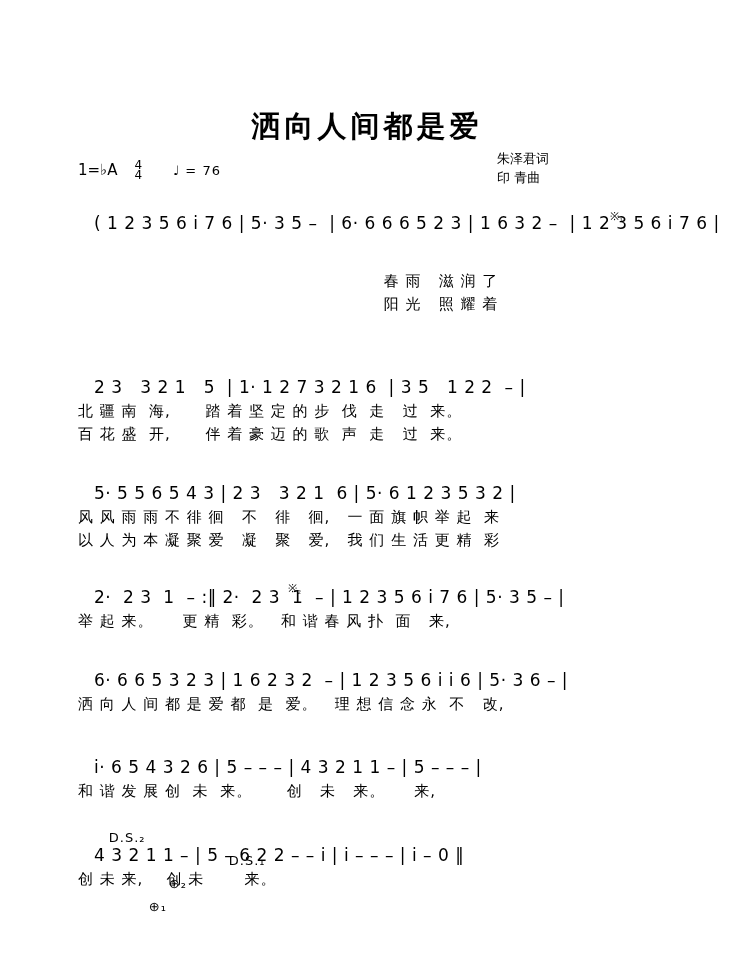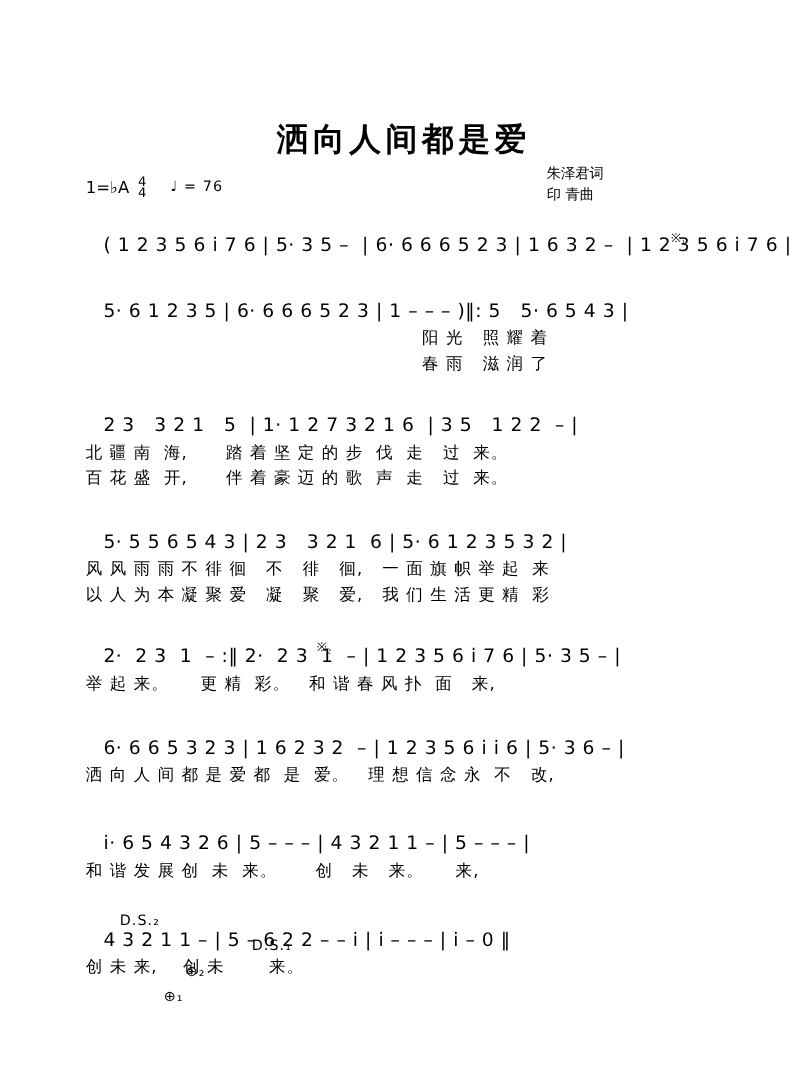--- a/index.html
+++ b/index.html
@@ -45,21 +45,21 @@
   }
   
   .keyblock {
     position: absolute;
     left: 78px;
     top: 148px;
     font-size: 15px;
     font-family: "DejaVu Sans", sans-serif;
     display: flex;
     align-items: center;
-    gap: 3px;
+    gap: 12px;
   }
   .meter {
     display: inline-flex;
     flex-direction: column;
     line-height: 10px;
     font-size: 12px;
     margin: 0 5px;
     text-align: center;
   }
   .tempo { margin-left: 14px; font-size: 13px; letter-spacing: 1px; }
@@ -119,23 +119,22 @@
       <span>4</span>
     </span>
     <span class="tempo">♩ = 76</span>
   </div>
 
   <div class="system" style="top: 198px;">
     <div class="notes">( 1 2 3 5 6 i 7 6 | 5· 3 5 –  | 6· 6 6 6 5 2 3 | 1 6 3 2 –  | 1 2 3 5 6 i 7 6 |</div>
   </div>
 
   <div class="system" style="top: 258px;">
-    <div class="notes">5· 6 1 2 3 5 | 6· 6 6 6 5 2 3 | 1 – – – )‖: 5   5· 6 5 4 3 |</div>
+    <div class="lyric">                                                     春 雨   滋 润 了</div>
     <div class="lyric">                                                     阳 光   照 耀 着</div>
-    <div class="lyric">                                                     春 雨   滋 润 了</div>
   </div>
 
   <div class="system" style="top: 362px;">
     <div class="notes">2 3   3 2 1   5  | 1· 1 2 7 3 2 1 6  | 3 5   1 2 2  – |</div>
     <div class="lyric">北 疆 南  海,      踏 着 坚 定 的 步  伐  走   过  来。</div>
     <div class="lyric">百 花 盛  开,      伴 着 豪 迈 的 歌  声  走   过  来。</div>
   </div>
 
   <div class="system" style="top: 468px;">
     <div class="notes">5· 5 5 6 5 4 3 | 2 3   3 2 1  6 | 5· 6 1 2 3 5 3 2 |</div>

